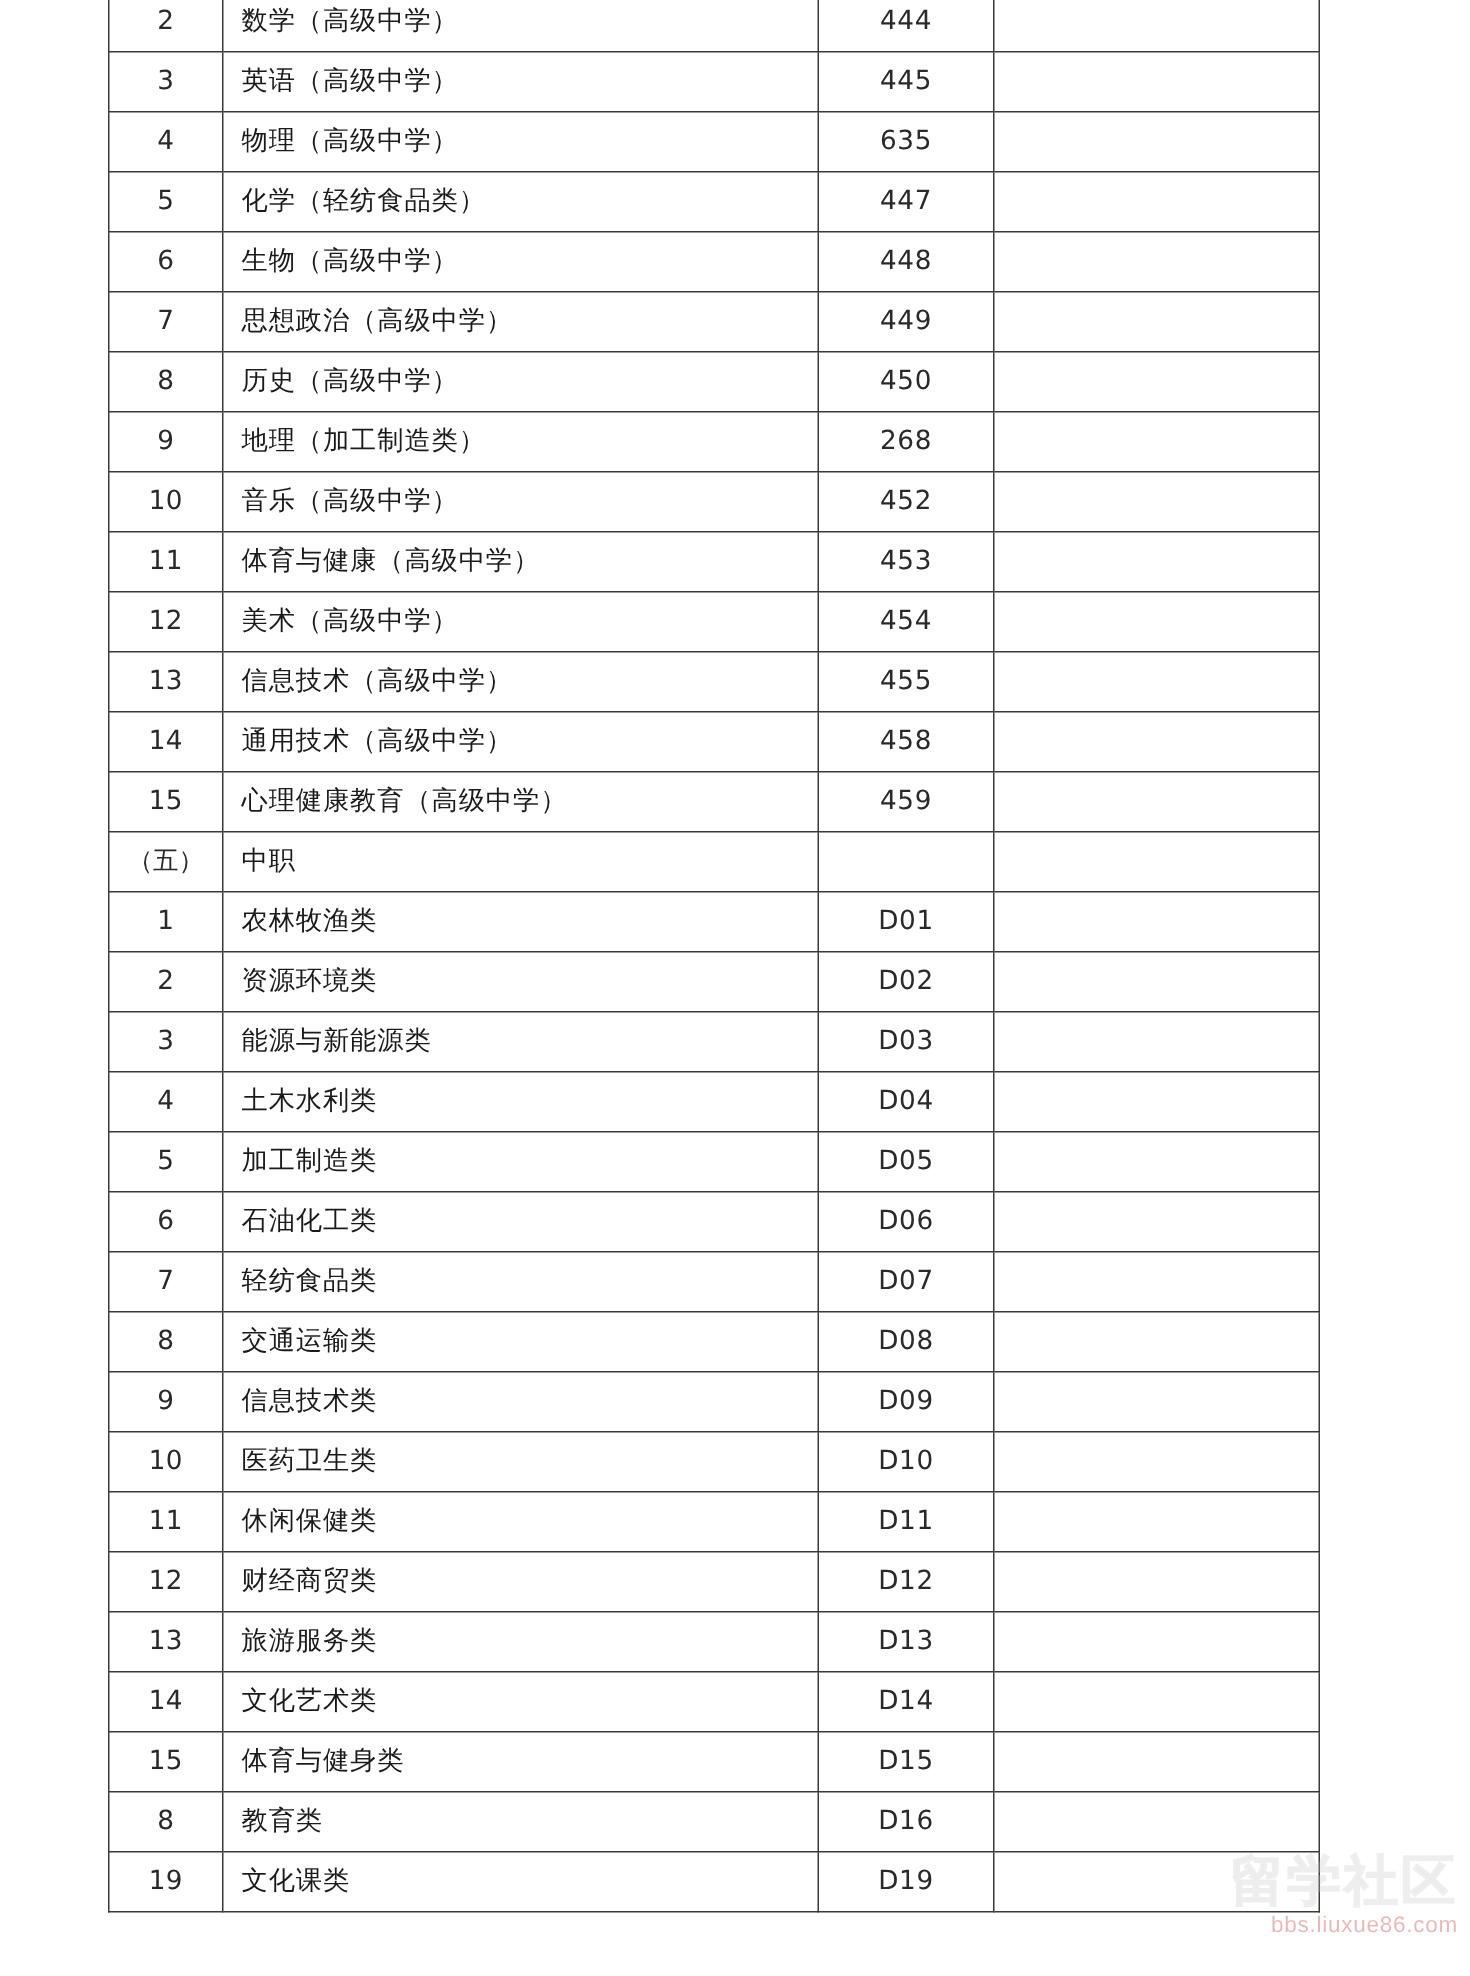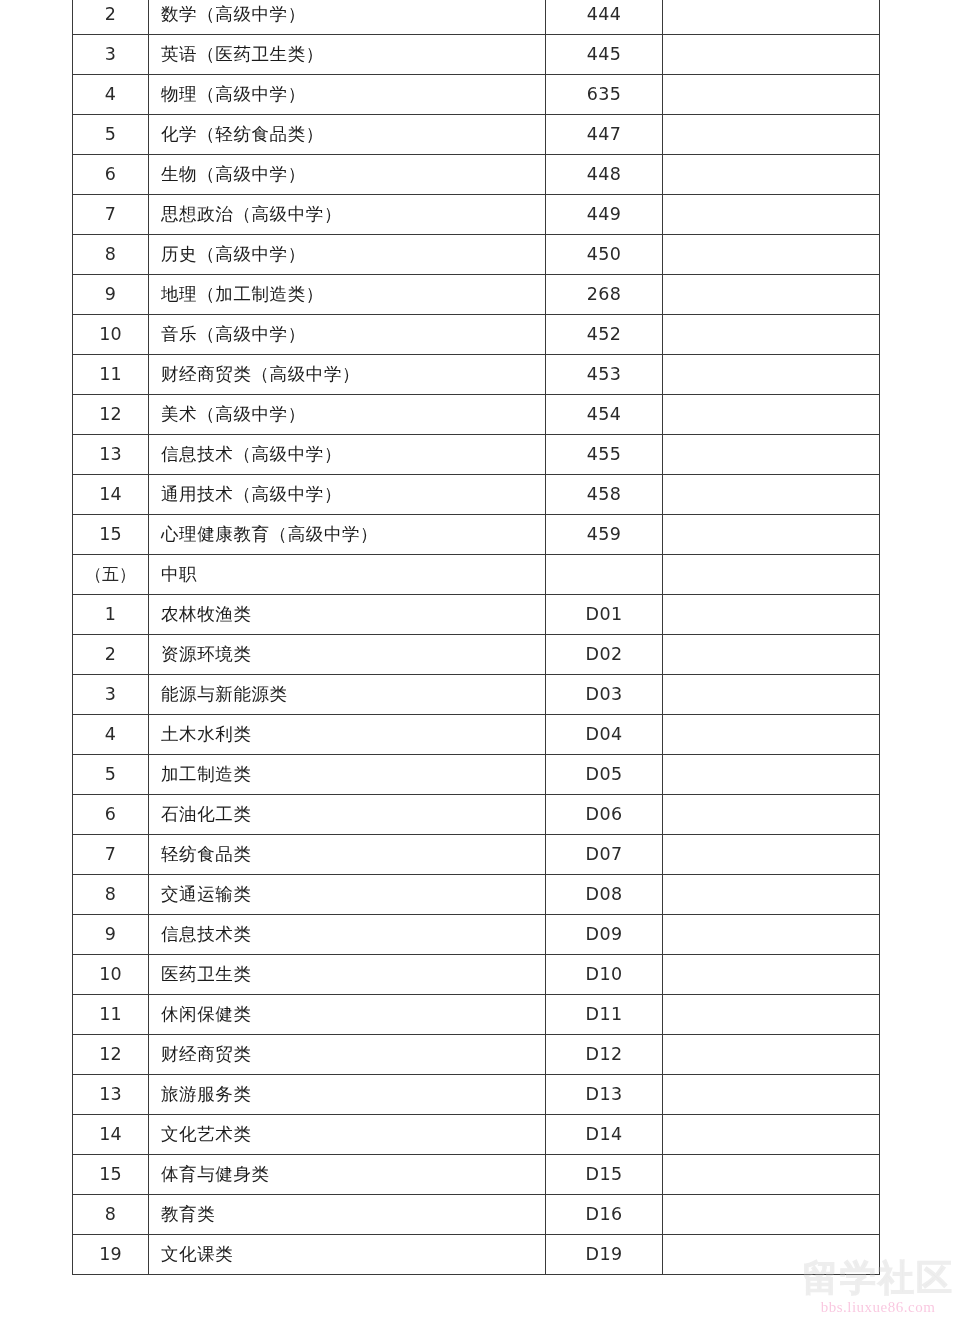--- a/index.html
+++ b/index.html
@@ -87,43 +87,43 @@
 
   
   #subject-code-table td.note {
     text-align: center;
   }
 
   
   #watermark {
     position: absolute;
     right: 8px;
-    bottom: 1px;
+    bottom: 24px;
     width: 188px;
-    text-align: center;
+    text-align: right;
     pointer-events: none;
     user-select: none;
     opacity: 0.30;
   }
   #watermark .wm-main {
     font-family: "DejaVu Sans", "Liberation Sans", sans-serif;
     font-size: 36px;
     font-weight: bold;
     letter-spacing: 2px;
     line-height: 40px;
     color: #b9b9b9;
     -webkit-text-stroke: 1px #c9c9c9;
     white-space: nowrap;
   }
   #watermark .wm-sub {
-    font-family: Liberation Serif, serif;
+    font-family: Liberation Sans, sans-serif;
     font-size: 15px;
     letter-spacing: 0.5px;
     line-height: 18px;
-    color: #ec4899;
+    color: #b91c1c;
     white-space: nowrap;
   }
 </style>
 </head>
 <body>
 
 <div id="page">
 
   <table id="subject-code-table">
     <colgroup>
@@ -134,21 +134,21 @@
     </colgroup>
     <tbody id="table-body">
         <tr>
           <td class="seq">2</td>
           <td class="name">数学（高级中学）</td>
           <td class="code">444</td>
           <td class="note"></td>
         </tr>
         <tr>
           <td class="seq">3</td>
-          <td class="name">英语（医药卫生类）</td>
+          <td class="name">英语（高级中学）</td>
           <td class="code">445</td>
           <td class="note"></td>
         </tr>
         <tr>
           <td class="seq">4</td>
           <td class="name">物理（高级中学）</td>
           <td class="code">635</td>
           <td class="note"></td>
         </tr>
         <tr>
@@ -182,21 +182,21 @@
           <td class="note"></td>
         </tr>
         <tr>
           <td class="seq">10</td>
           <td class="name">音乐（高级中学）</td>
           <td class="code">452</td>
           <td class="note"></td>
         </tr>
         <tr>
           <td class="seq">11</td>
-          <td class="name">财经商贸类（高级中学）</td>
+          <td class="name">体育与健康（高级中学）</td>
           <td class="code">453</td>
           <td class="note"></td>
         </tr>
         <tr>
           <td class="seq">12</td>
           <td class="name">美术（高级中学）</td>
           <td class="code">454</td>
           <td class="note"></td>
         </tr>
         <tr>

